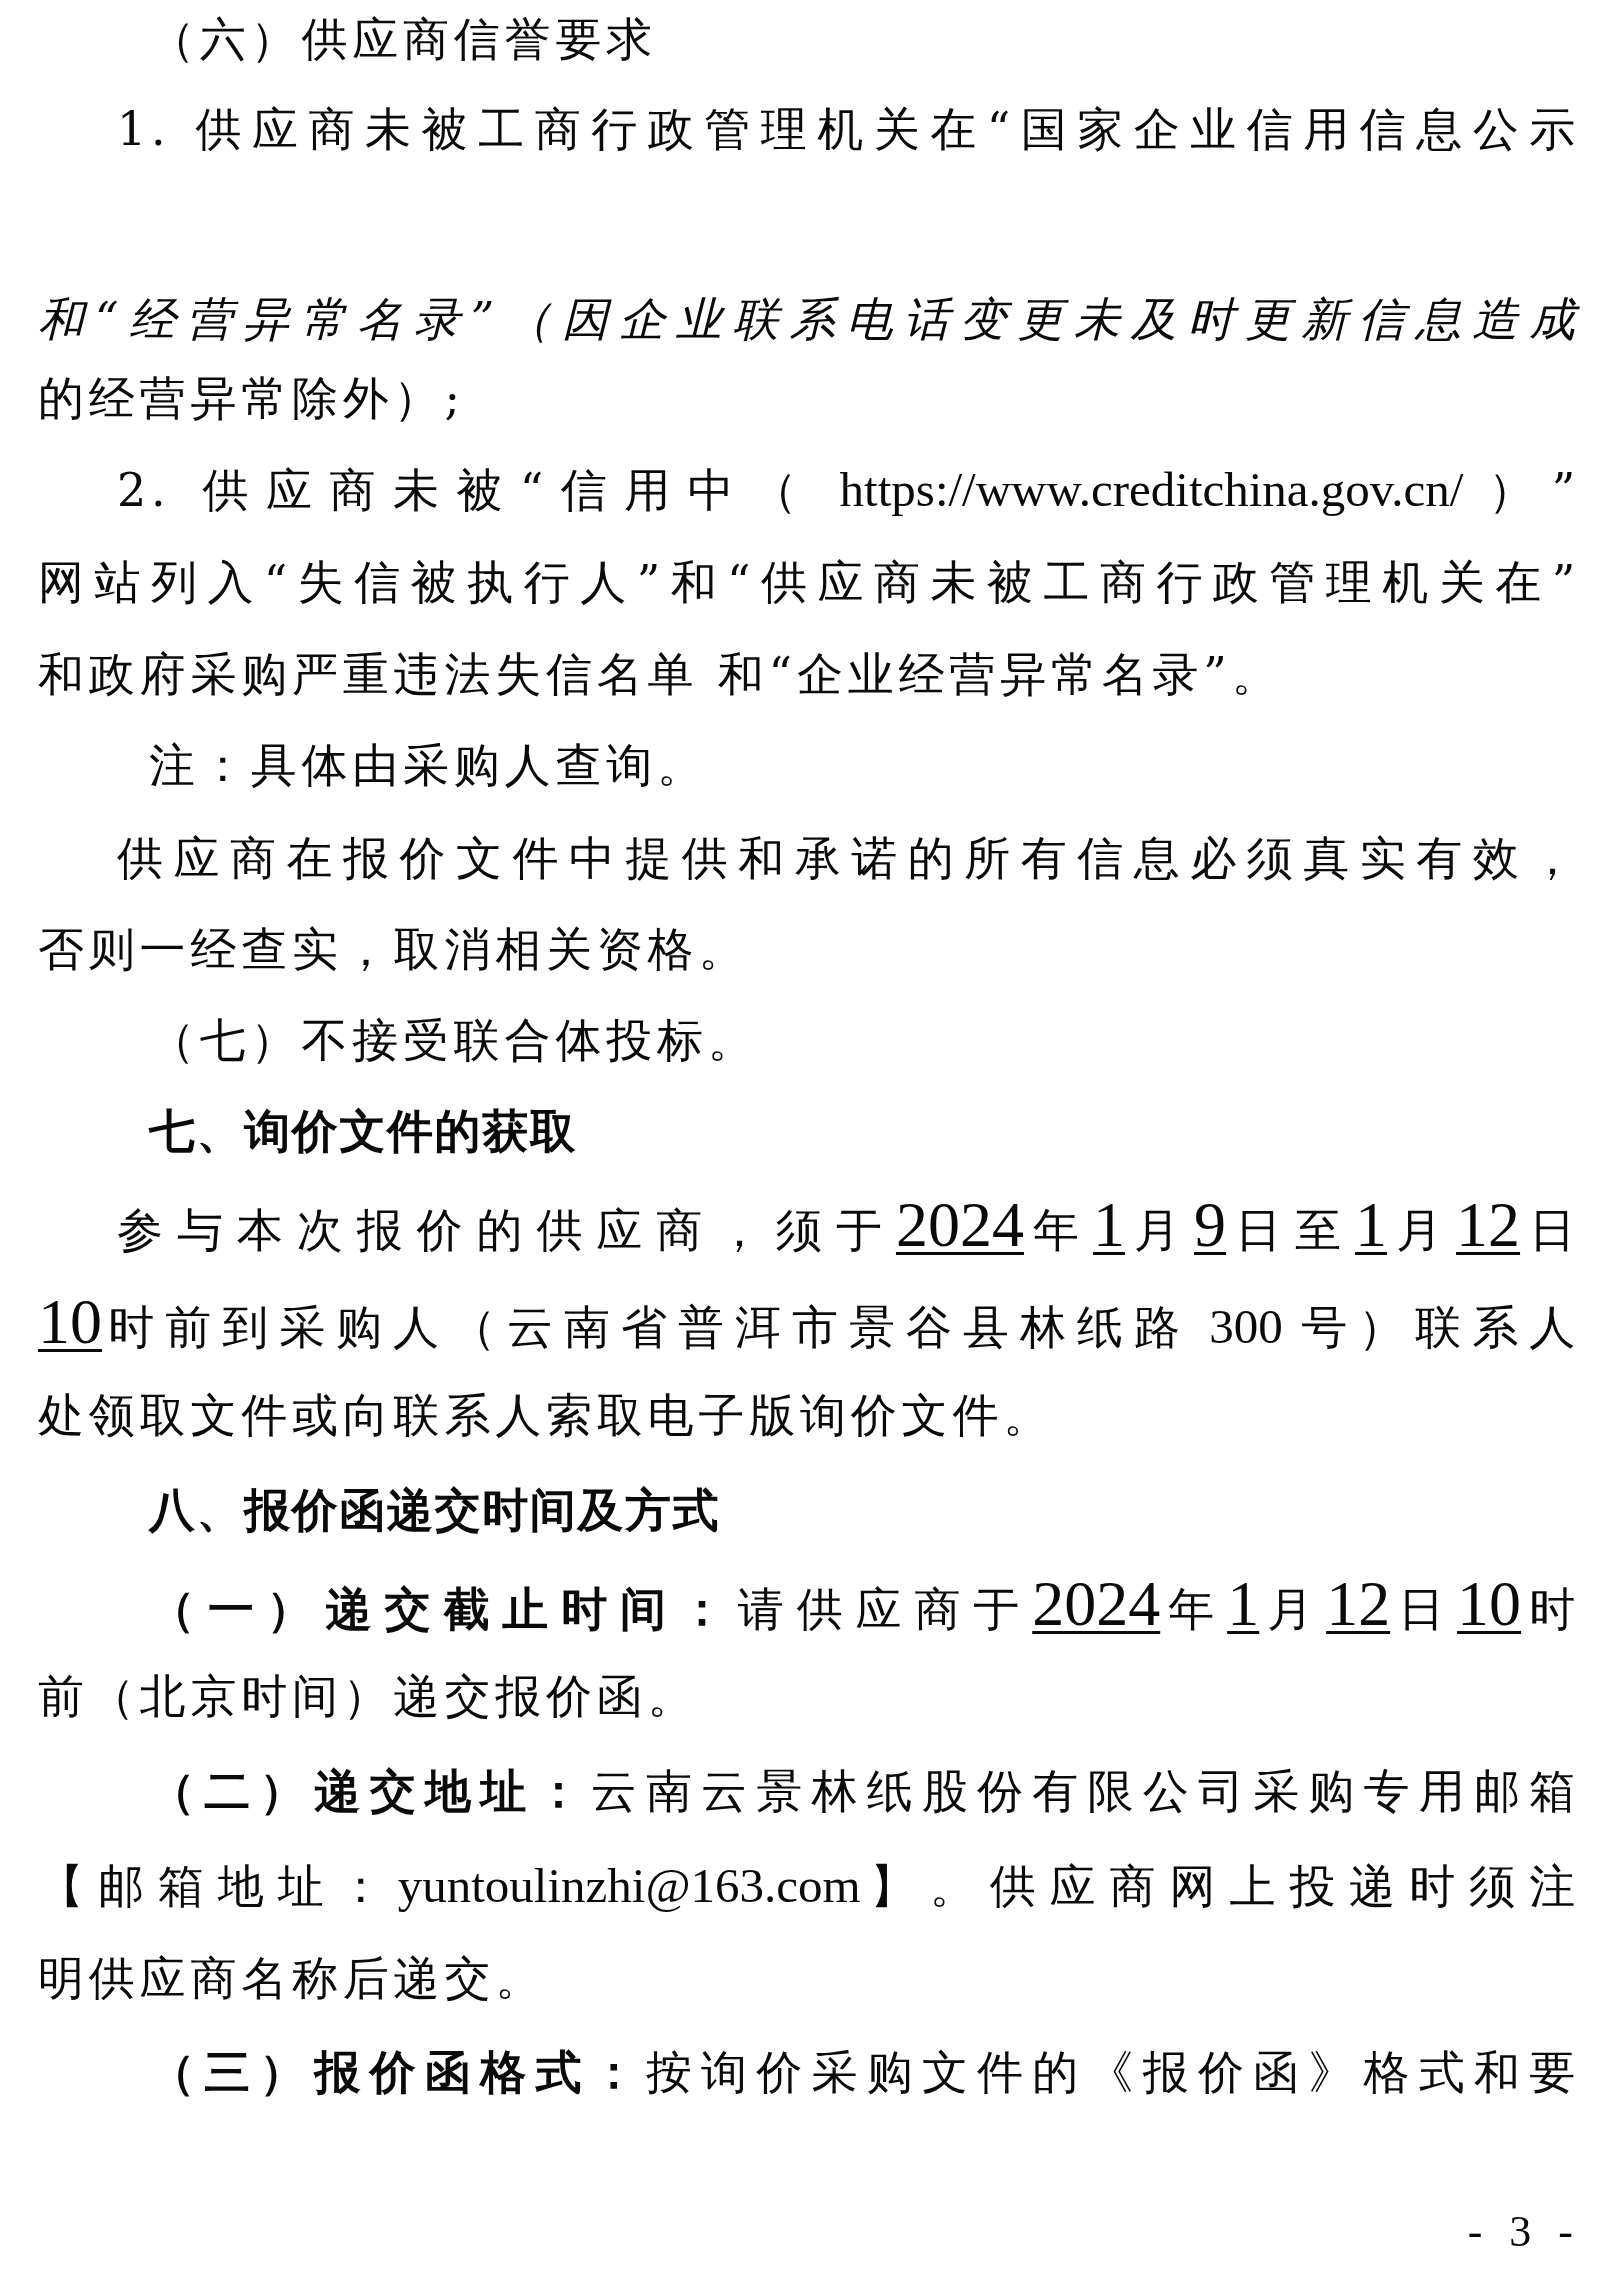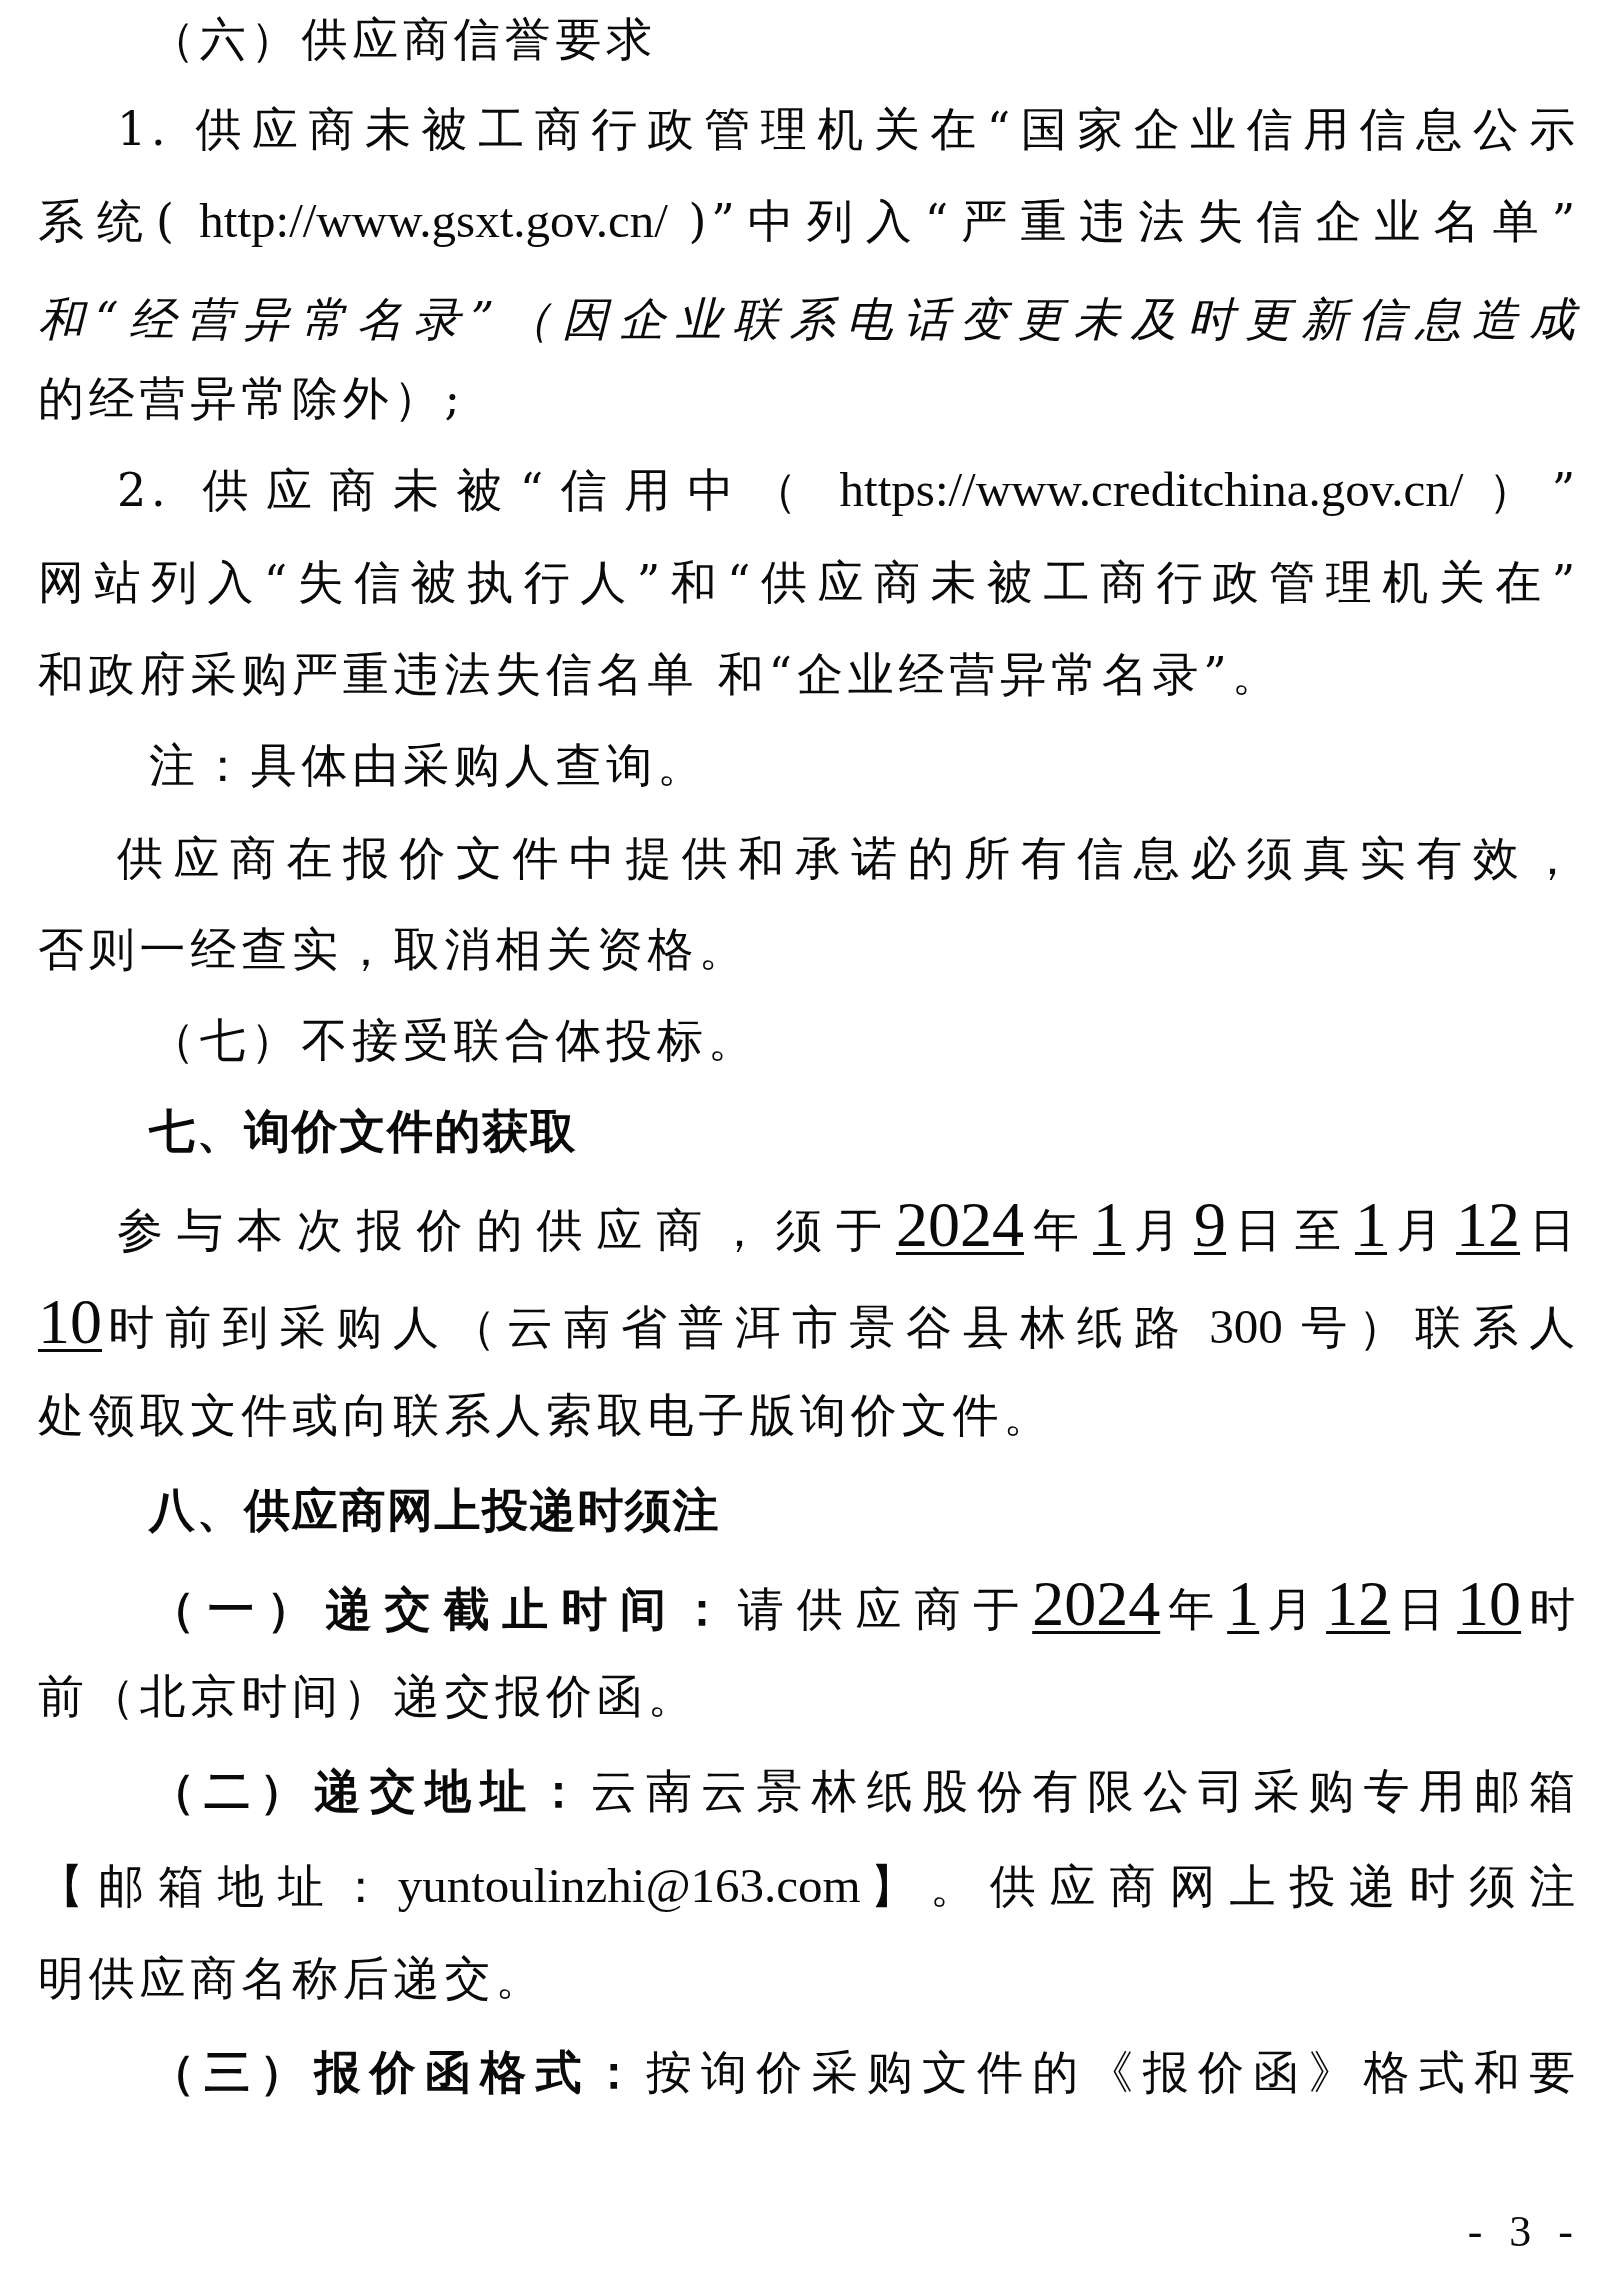--- a/index.html
+++ b/index.html
@@ -78,23 +78,20 @@
 <div class="page">
 
   <div class="line indent2" style="top:0px;">
     <span>（六）供应商信誉要求</span>
   </div>
 
   <div class="line just indent" style="top:90px;">
     <span>1. 供应商未被工商行政管理机关在“国家企业信用信息公示</span>
   </div>
 
-  <div class="line just" style="top:181px;">
-    <span>系统(</span><span class="latin"> http://www.gsxt.gov.cn/ </span><span>)”中列入“严重违法失信企业名单”</span>
-  </div>
 
   <div class="line just" style="top:280px;font-style:italic;">
     <span>和“经营异常名录”（因企业联系电话变更未及时更新信息造成</span>
   </div>
 
   <div class="line" style="top:359px;">
     <span>的经营异常除外）;</span>
   </div>
 
   <div class="line just indent" style="top:450px;">
@@ -135,21 +132,21 @@
 
   <div class="line just" style="top:1282px;">
     <span class="u">10</span><span>时前到采购人（云南省普洱市景谷县林纸路</span><span class="latin"> 300 </span><span>号）联系人</span>
   </div>
 
   <div class="line" style="top:1376px;">
     <span>处领取文件或向联系人索取电子版询价文件。</span>
   </div>
 
   <div class="line heading indent2" style="top:1471px;">
-    <span>八、供应商网上投递时须注</span>
+    <span>八、报价函递交时间及方式</span>
   </div>
 
   <div class="line just indent2" style="top:1564px;">
     <span class="label">（一）递交截止时间：</span><span>请供应商于</span><span class="u">2024</span><span>年</span><span class="u">1</span><span>月</span><span class="u">12</span><span>日</span><span class="u">10</span><span>时</span>
   </div>
 
   <div class="line" style="top:1657px;">
     <span>前（北京时间）递交报价函。</span>
   </div>
 

